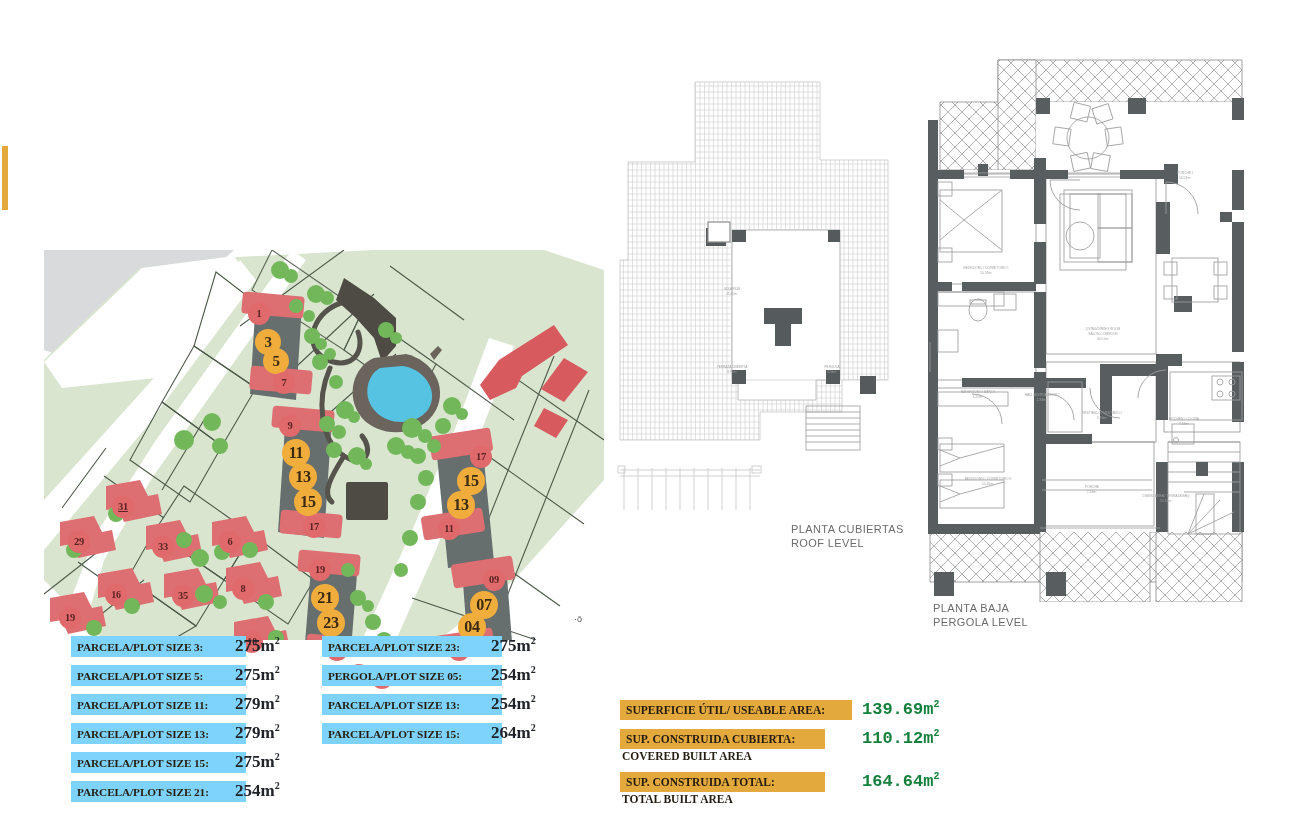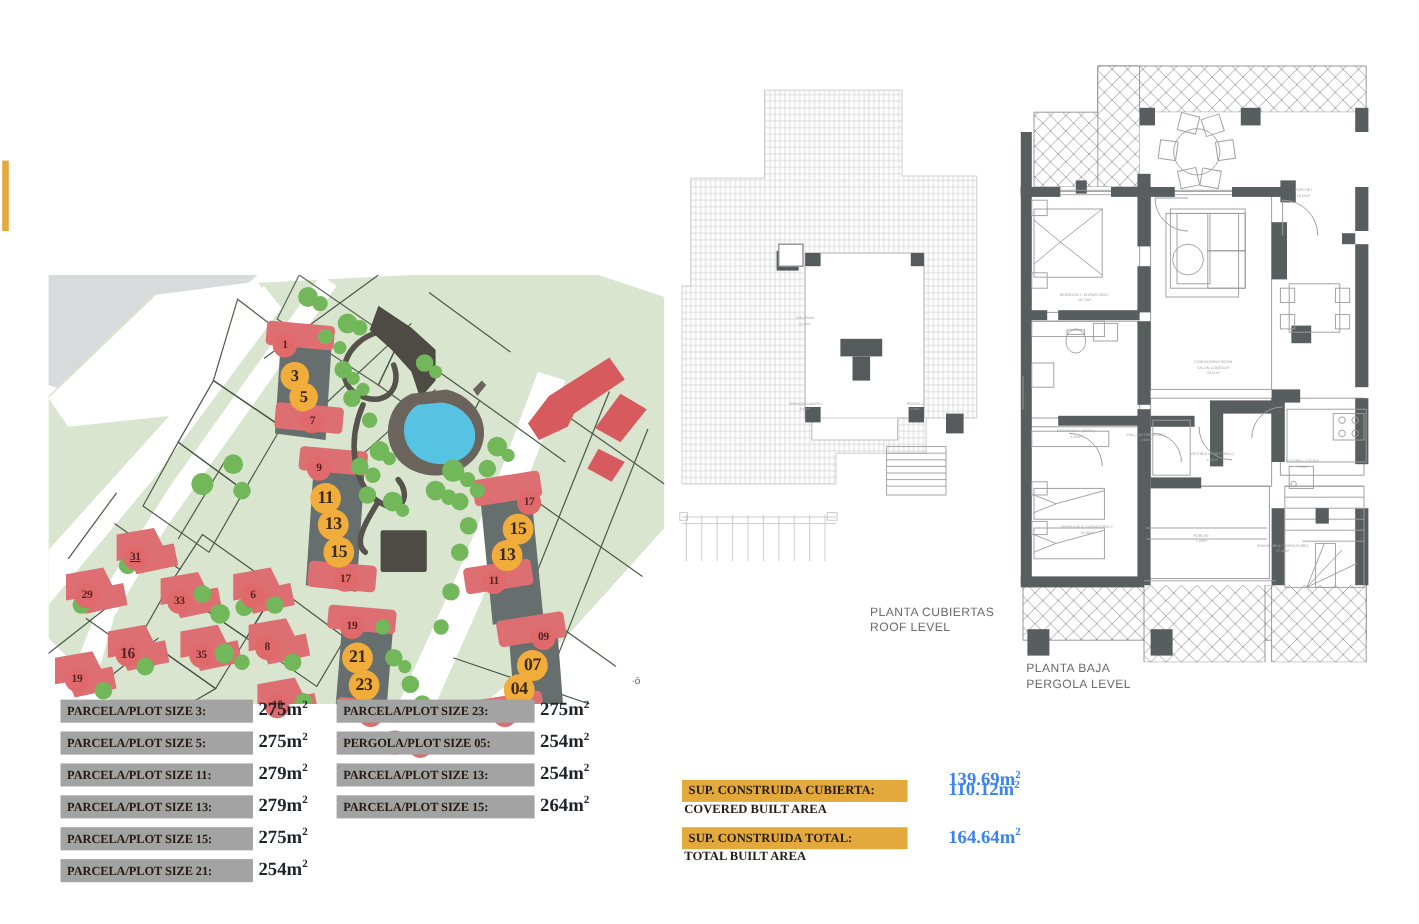--- a/index.html
+++ b/index.html
@@ -40,22 +40,22 @@
   #plot-table{
     position:absolute;left:55px;top:636px;width:520px;height:180px;
   }
   .ban-col{position:absolute;top:0;}
   #col-a{left:0;width:240px;}
   #col-b{left:251px;width:240px;}
   .ban-row{
     position:relative;height:21px;margin-bottom:8px;
   }
   .ban-label{
-    position:absolute;left:0;top:0;height:21px;
-    background:#a3a3a3;
+    position:absolute;left:16px;top:0;height:21px;
+    background:#7dd3fc;
     display:flex;align-items:center;
     padding:0 5px 0 6px;
     box-sizing:border-box;
     font-size:11.3px;font-weight:bold;color:#241c10;
     font-family:"Liberation Serif", serif;
     letter-spacing:-0.1px;
     white-space:nowrap;
   }
   .ban-val{
     position:absolute;top:-1px;
@@ -68,21 +68,20 @@
   #col-a .ban-val{left:180px;}
   #col-b .ban-label{width:180px;}
   #col-b .ban-val{left:185px;}
 
   
   #roofplan{position:absolute;left:610px;top:80px;width:300px;height:430px;}
   #roof-caption{
     position:absolute;left:791px;top:523px;
     font-size:11px;color:#6c6c6c;line-height:1.25;
     letter-spacing:.4px;
-    margin-top:28px;
   }
 
   
   #groundplan{position:absolute;left:920px;top:42px;width:340px;height:560px;}
   #ground-caption{
     position:absolute;left:933px;top:602px;
     font-size:11px;color:#6c6c6c;line-height:1.25;
     letter-spacing:.4px;
   }
 
@@ -97,22 +96,22 @@
     font-family:"Liberation Serif", serif;
     white-space:nowrap;
   }
   .area-sub{
     font-size:11.5px;font-weight:bold;color:#241c10;
     font-family:"Liberation Serif", serif;
     display:block;line-height:14px;padding-left:2px;
   }
   .area-val{
     position:absolute;left:242px;top:-1px;
-    font-size:17px;font-weight:bold;color:#3b82f6;
-    font-family:Liberation Serif, serif;white-space:nowrap;
+    font-size:17px;font-weight:bold;color:#15803d;
+    font-family:Liberation Mono, monospace;white-space:nowrap;
   }
   .area-val sup{font-size:10px;}
   #area-r0 .area-label{width:232px;}
   #area-r1 .area-label{width:205px;}
   #area-r2 .area-label{width:205px;}
 </style>
 </head>
 <body>
 
 <div id="accent-strip"></div>
@@ -302,21 +301,21 @@
       <div class="badge red" style="left: 394px; top: 268px; width: 22px; height: 22px; font-size: 10.45px;">11</div>
       <div class="badge orange" style="left: 403px; top: 241px; width: 28px; height: 28px; font-size: 16.1px;">13</div>
       <div class="badge orange" style="left: 413px; top: 217px; width: 28px; height: 28px; font-size: 16.1px;">15</div>
       <div class="badge red" style="left: 426px; top: 196px; width: 22px; height: 22px; font-size: 10.45px;">17</div>
       <div class="badge red" style="left: 68px; top: 246px; width: 22px; height: 22px; font-size: 10.45px; text-decoration: underline;">31</div>
       <div class="badge red" style="left: 24px; top: 281px; width: 22px; height: 22px; font-size: 10.45px;">29</div>
       <div class="badge red" style="left: 108px; top: 286px; width: 22px; height: 22px; font-size: 10.45px;">33</div>
       <div class="badge red" style="left: 175px; top: 281px; width: 22px; height: 22px; font-size: 10.45px;">6</div>
       <div class="badge red" style="left: 128px; top: 335px; width: 22px; height: 22px; font-size: 10.45px;">35</div>
       <div class="badge red" style="left: 188px; top: 328px; width: 22px; height: 22px; font-size: 10.45px;">8</div>
-      <div class="badge red" style="left: 61px; top: 334px; width: 22px; height: 22px; font-size: 14px; text-align: right;">16</div>
+      <div class="badge red" style="left: 61px; top: 334px; width: 22px; height: 22px; font-size: 10px; text-align: right;">16</div>
       <div class="badge red" style="left: 15px; top: 357px; width: 22px; height: 22px; font-size: 10.45px;">19</div>
       <div class="badge red" style="left: 197px; top: 381px; width: 22px; height: 22px; font-size: 10.45px;">10</div>
     </div>
 </div>
 
 <div id="plot-table">
   <div class="ban-col" id="col-a">
       <div class="ban-row">
         <div class="ban-label">PARCELA/PLOT SIZE 3:</div>
         <div class="ban-val">275m<sup>2</sup></div>
@@ -641,16 +640,16 @@
     </g>
   </svg>
 </div>
 
 <div id="ground-caption">
   <div>PLANTA BAJA</div>
   <div>PERGOLA LEVEL</div>
 </div>
 
 <div id="area-table">
-    <div class="area-row" id="area-r0"><span class="area-val">139.69m<sup>2</sup></span></div>
+    <div class="area-row" id="area-r0"><span class="area-label">SUPERFICIE ÚTIL/ USEABLE AREA:</span><span class="area-val">139.69m<sup>2</sup></span></div>
     <div class="area-row" id="area-r1"><span class="area-label">SUP. CONSTRUIDA CUBIERTA:</span><span class="area-sub">COVERED BUILT AREA</span><span class="area-val">110.12m<sup>2</sup></span></div>
     <div class="area-row" id="area-r2"><span class="area-label">SUP. CONSTRUIDA TOTAL:</span><span class="area-sub">TOTAL BUILT AREA</span><span class="area-val">164.64m<sup>2</sup></span></div>
   </div>
 
 </body></html>

